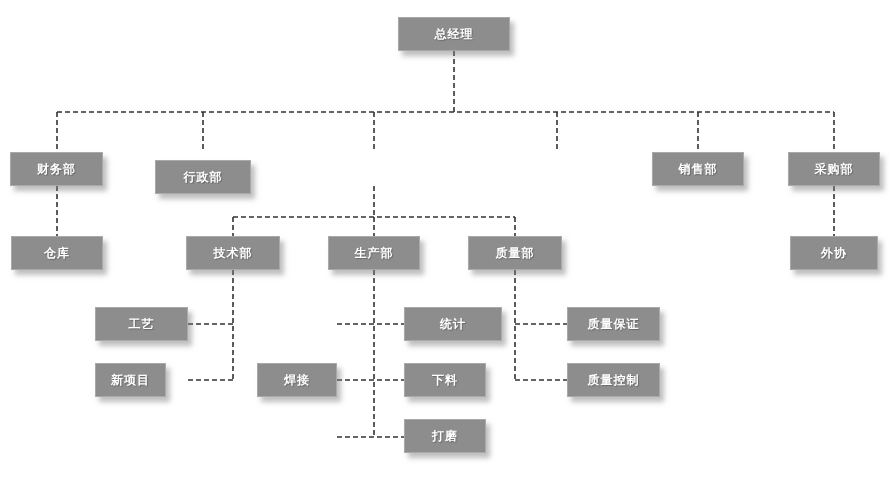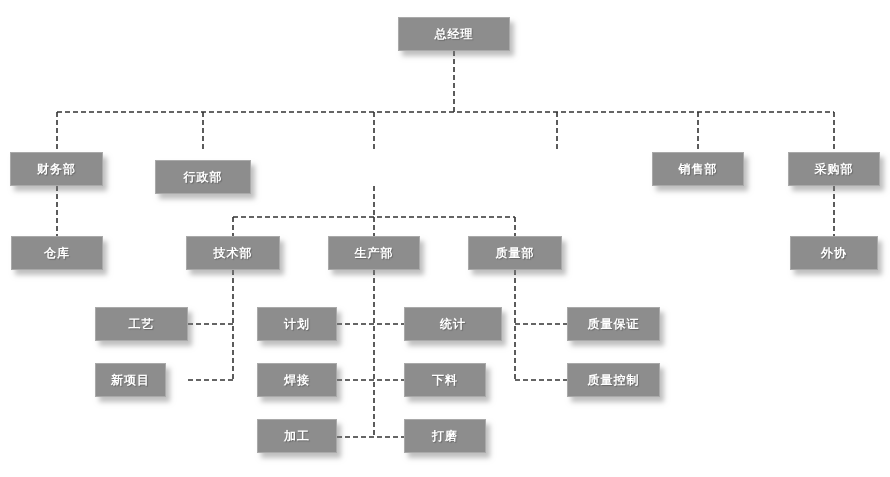--- a/index.html
+++ b/index.html
@@ -102,25 +102,23 @@
   <div class="node" style="left:652px; top:152px; width:92px">销售部</div>
   <div class="node" style="left:788px; top:152px; width:92px">采购部</div>
 
   <div class="node" style="left:11px;  top:236px; width:92px">仓库</div>
   <div class="node" style="left:186px; top:236px; width:94px">技术部</div>
   <div class="node" style="left:328px; top:236px; width:92px">生产部</div>
   <div class="node" style="left:468px; top:236px; width:94px">质量部</div>
   <div class="node" style="left:790px; top:236px; width:88px">外协</div>
 
   <div class="node" style="left:95px;  top:307px; width:93px">工艺</div>
-  <div class="node" style="left:257px; top:307px; width:80px">计划</div>
   <div class="node" style="left:404px; top:307px; width:98px">统计</div>
   <div class="node" style="left:567px; top:307px; width:93px">质量保证</div>
 
   <div class="node" style="left:95px;  top:363px; width:71px">新项目</div>
   <div class="node" style="left:257px; top:363px; width:80px">焊接</div>
   <div class="node" style="left:404px; top:363px; width:82px">下料</div>
   <div class="node" style="left:567px; top:363px; width:93px">质量控制</div>
 
-  <div class="node" style="left:257px; top:419px; width:80px">加工</div>
   <div class="node" style="left:404px; top:419px; width:82px">打磨</div>
 
 </div>
 
 </body></html>

